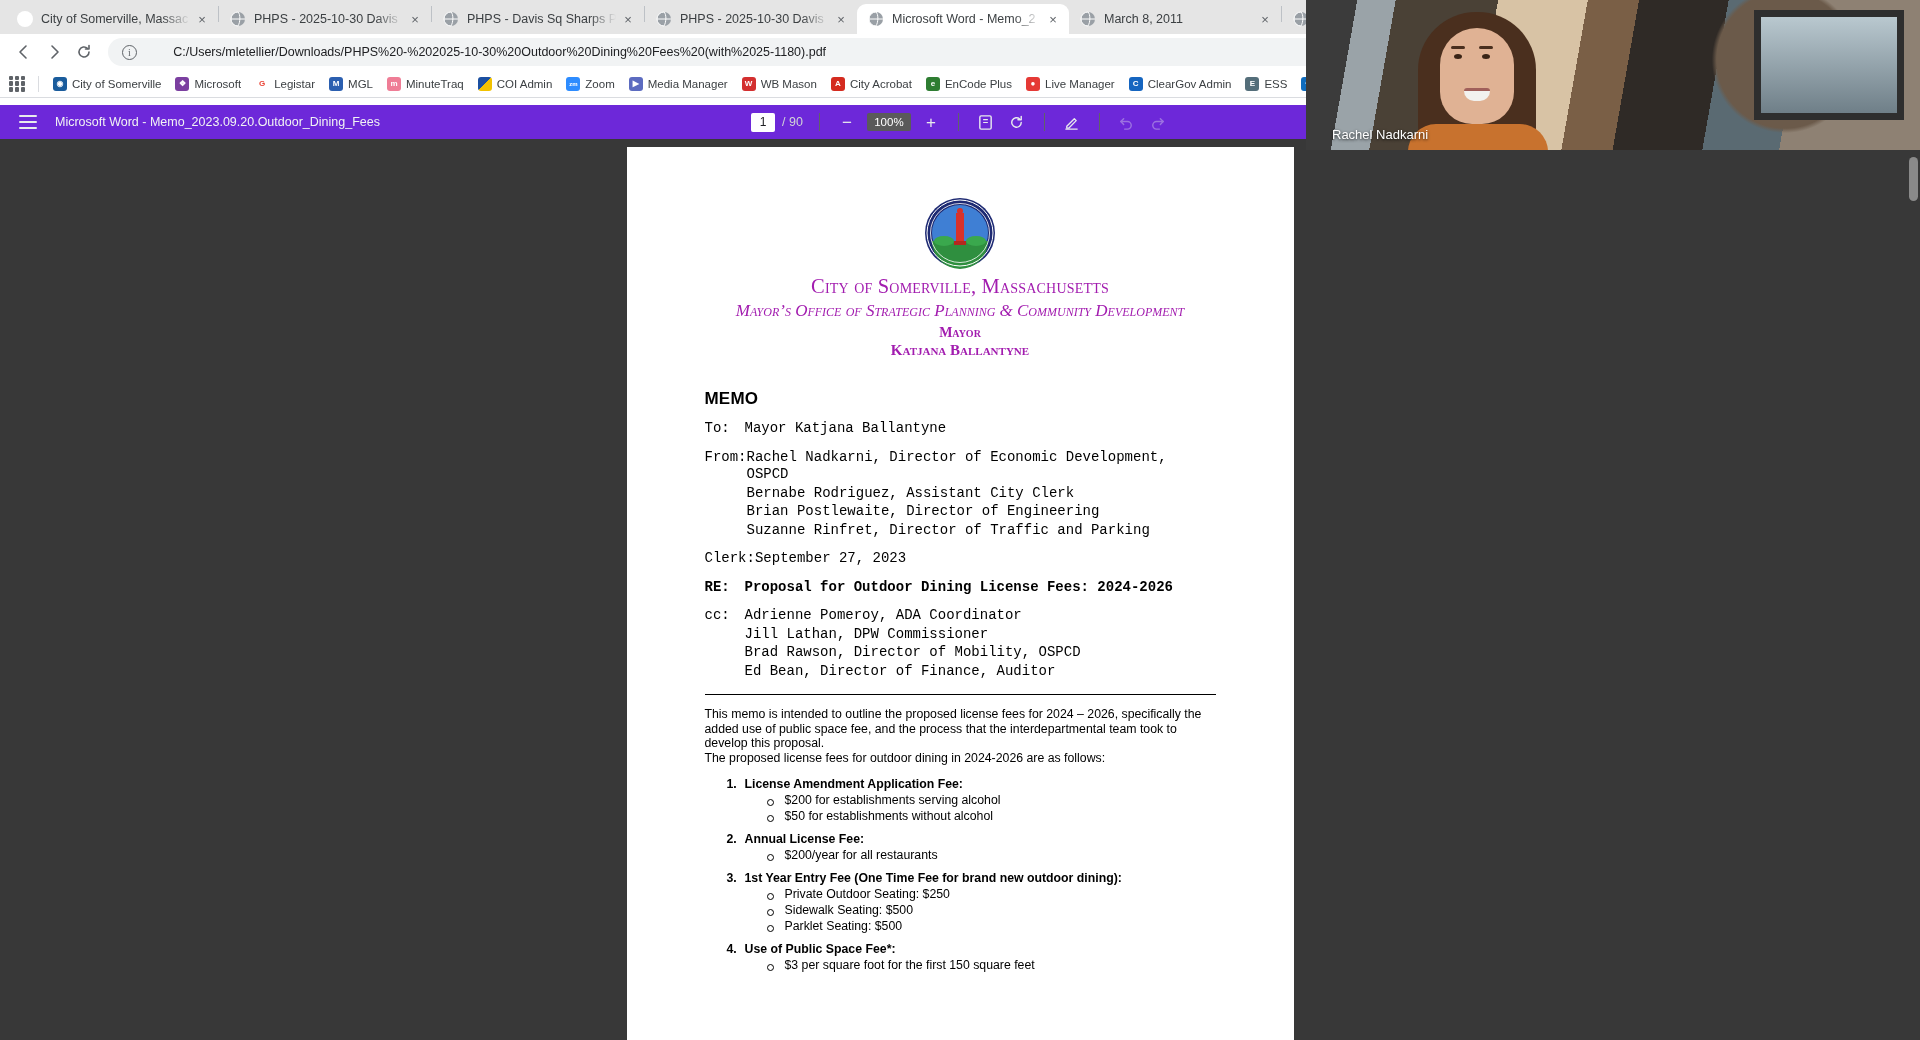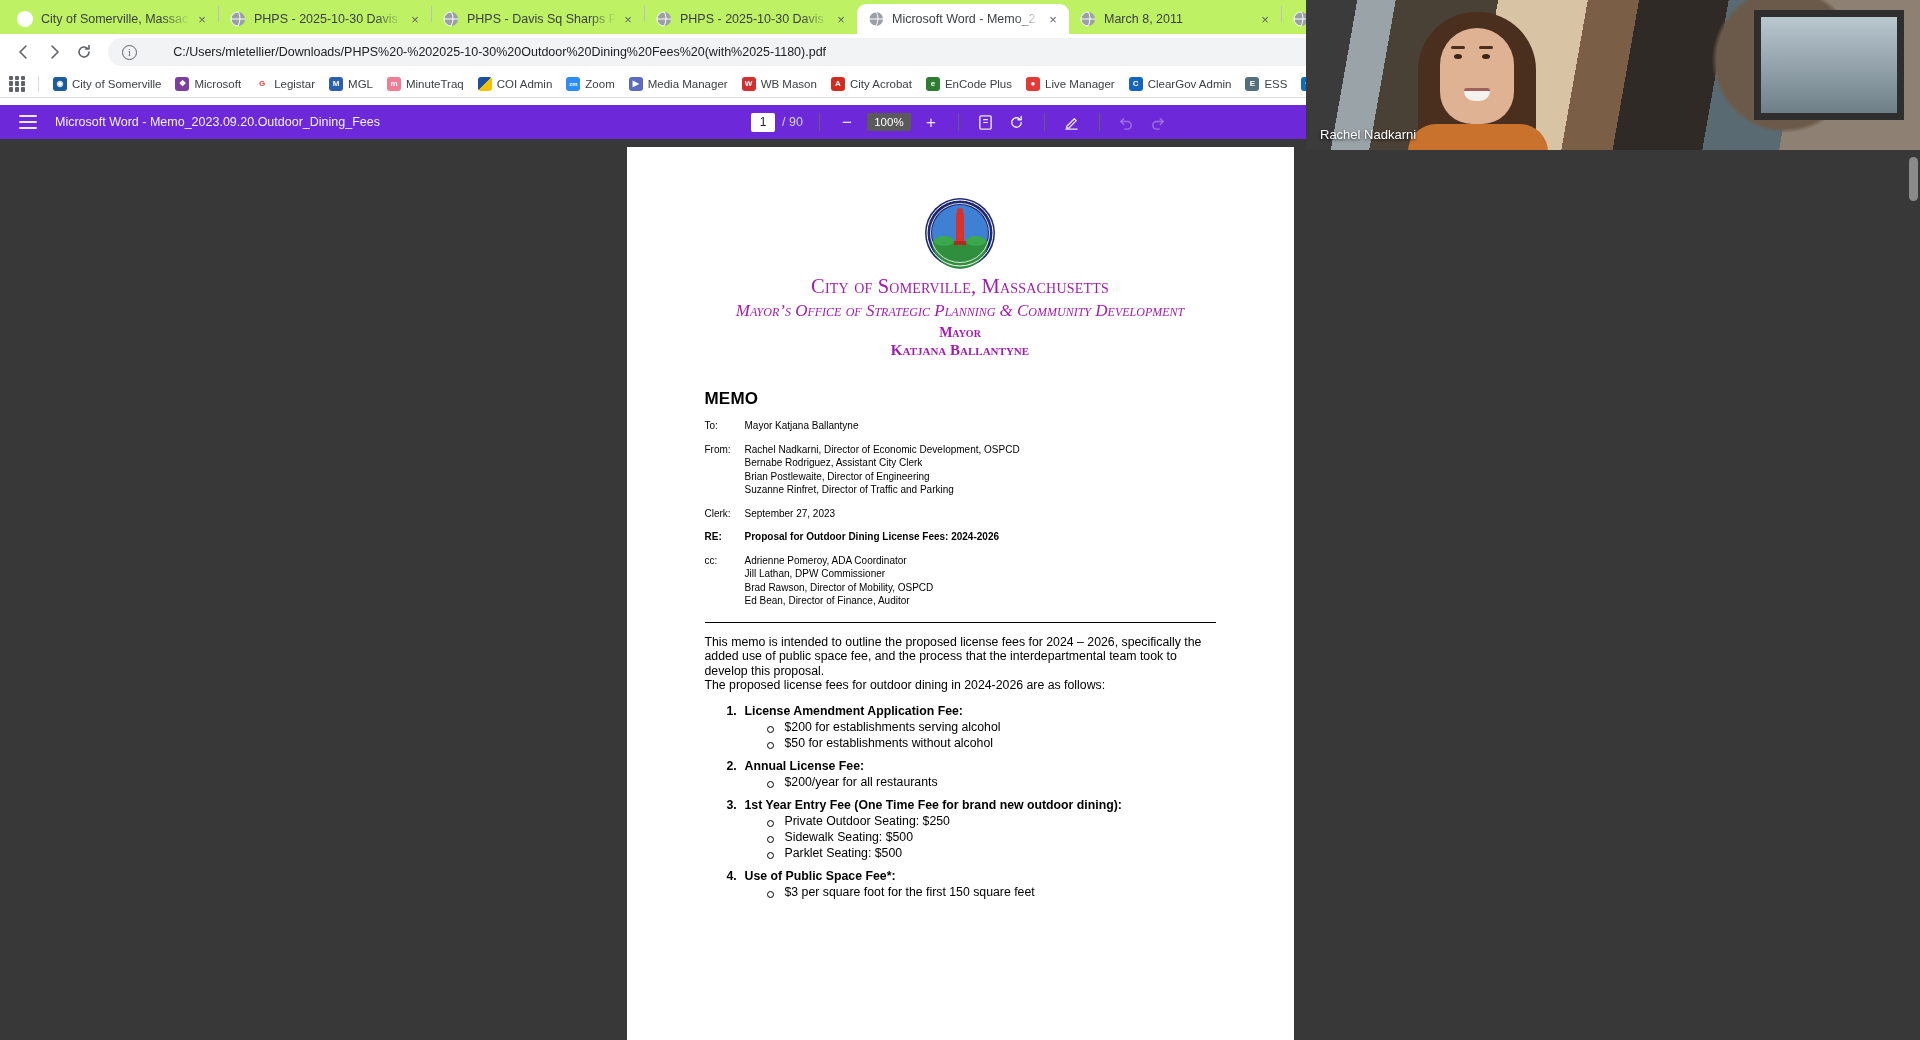--- a/index.html
+++ b/index.html
@@ -8,21 +8,21 @@
     overflow: hidden;
     font-family: "Liberation Sans", sans-serif;
     background: #ffffff;
   }
 
   
   .browser { width: 1920px; height: 1040px; position: relative; background:#fff; }
 
   
   .tabstrip {
-    height: 34px; background: #bef264;
+    height: 34px; background: #e5e5e5;
     display: flex; align-items: flex-end;
     padding-left: 6px; position: relative;
   }
   .tab {
     height: 30px; width: 212px; flex: 0 0 212px;
     display: flex; align-items: center;
     padding: 0 8px 0 11px;
     border-radius: 9px 9px 0 0;
     position: relative;
     color: #3c4043; font-size: 12.5px;
@@ -156,21 +156,21 @@
   
   .seal { width: 72px; height: 72px; margin: 0 auto 6px; position:relative; }
   .doc-head { text-align:center; font-family:"Liberation Serif", serif; color:#a21caf; }
   .dh1 { font-size: 20.5px; letter-spacing:.2px; }
   .dh2 { font-size: 17px; font-style: italic; margin-top: 3px; }
   .dh3 { font-size: 14px; margin-top: 4px; font-weight: bold; }
   .dh4 { font-size: 15px; font-weight: bold; margin-top: 1px; }
   .smallcaps { font-variant: small-caps; }
 
   .memo-title { font-size: 17px; font-weight: bold; margin-top: 30px; margin-bottom: 11px; letter-spacing:.2px; }
-  .fieldrow { display:flex; font-size: 10px; line-height: 1.25; margin-bottom: 11px; }
+  .fieldrow { display:flex; font-size: 14px; line-height: 1.25; margin-bottom: 11px; font-family: Liberation Mono, monospace; }
   .fieldrow .flabel { flex: 0 0 40px; }
   .fieldrow .fval { flex: 1 1 auto; }
   .fieldrow.bold .flabel, .fieldrow.bold .fval { font-weight: bold; }
   .fval div + div { margin-top: 1px; }
   .hr { border-top: 1px solid #000; margin: 14px 0 12px; }
   .para { font-size: 12.3px; line-height: 1.19; }
   .olist { margin-top: 11px; list-style: none; counter-reset: n; }
   .olist > li { counter-increment: n; position: relative; padding-left: 40px; margin-bottom: 9px; font-size:12.3px; }
   .olist > li::before { content: counter(n) "."; position:absolute; left: 22px; font-weight:bold; }
   .olist > li > .itemhead { font-weight: bold; }
@@ -212,21 +212,21 @@
   .vid-brow.l{left:49px;} .vid-brow.r{left:77px;}
   .vid-mouth {
     position:absolute; left: 62px; top: 76px; width: 26px; height: 13px;
     background:#f2f2ef; border-radius: 4px 4px 13px 13px; border-top:3px solid #a05f5a;
   }
   .vid-body {
     position:absolute; left: 6px; top: 112px; width: 140px; height: 60px;
     background:#c8722e; border-radius: 28px 28px 0 0;
   }
   .vid-name {
-    position:absolute; left: 8px; bottom: 6px;
+    position:absolute; left: 20px; bottom: 6px;
     color:#fff; font-size: 13px; text-shadow: 0 1px 3px rgba(0,0,0,.85);
     padding: 2px 6px; border-radius: 3px;
   }
   .vid-window {
     position:absolute; right: 16px; top: 10px; width: 150px; height: 110px;
     background: linear-gradient(#b9c8cf, #6f7f88);
     border: 7px solid #2e2e2e;
   }
 </style>
 </head>

